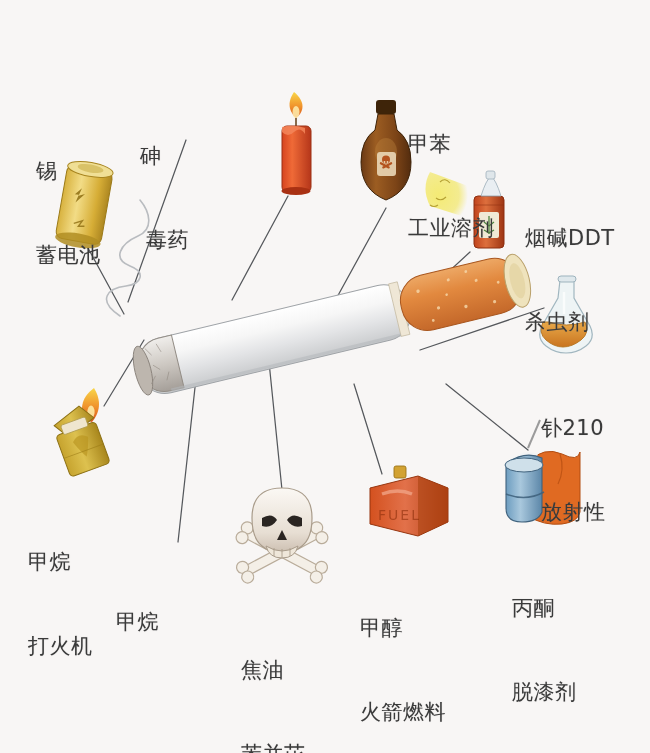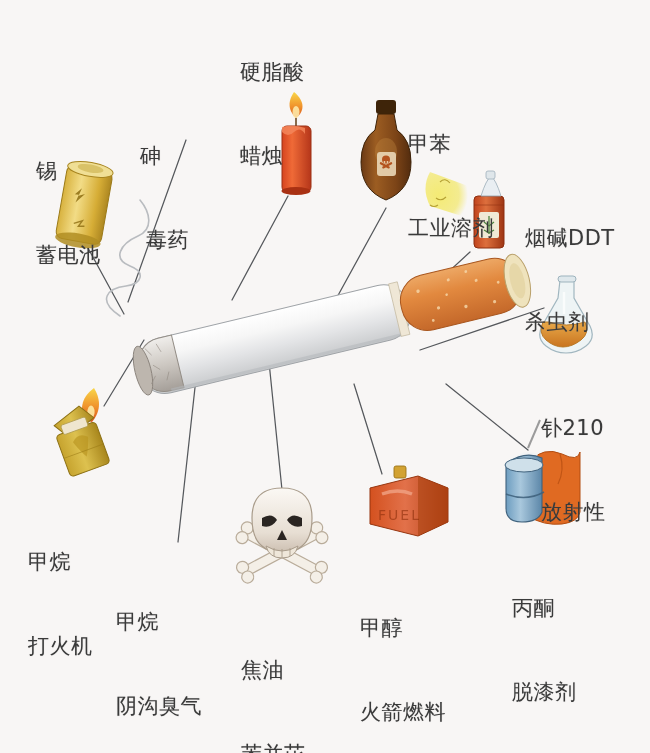--- a/index.html
+++ b/index.html
@@ -287,24 +287,20 @@
         <path d="M62 418 l30 -10 l10 16 l-30 10 z" fill="url(#gLighter)" stroke="#8c7014" stroke-width="1"></path>
         <rect x="60" y="428" width="42" height="44" rx="4" fill="url(#gLighter)" stroke="#8c7014" stroke-width="1"></rect>
         <rect x="68" y="420" width="26" height="10" rx="2" fill="#efe6cf" stroke="#b09c4f" stroke-width="0.8"></rect>
         <path d="M74 440 q8 -8, 16 0 q-4 12, -8 18 q-4 -6, -8 -18 z" fill="#b8941f" opacity="0.65"></path>
         <path d="M60 452 h42" stroke="#9c7c16" stroke-width="1" opacity="0.6"></path>
       </g>
     </g>
 
   </svg>
 
-  <div class="lbl" style="left:240px; top:4px;">
-    <span class="ln">硬脂酸</span>
-    <span class="ln">蜡烛</span>
-  </div>
 
   <div class="lbl" style="left:36px; top:103px;">
     <span class="ln">锡</span>
     <span class="ln">蓄电池</span>
   </div>
 
   <div class="lbl" style="left:140px; top:88px;">
     <span class="ln">砷</span>
     <span class="ln" style="margin-left:6px;">毒药</span>
   </div>
@@ -336,21 +332,20 @@
 
   <div class="lbl" style="left:241px; top:602px;">
     <span class="ln">焦油</span>
     <span class="ln">苯并芘</span>
     
     
   </div>
 
   <div class="lbl" style="left:116px; top:554px;">
     <span class="ln">甲烷</span>
-    <span class="ln">阴沟臭气</span>
   </div>
 
   <div class="lbl" style="left:28px; top:494px;">
     <span class="ln">甲烷</span>
     <span class="ln">打火机</span>
   </div>
 
 </div>
 
 </body></html>

